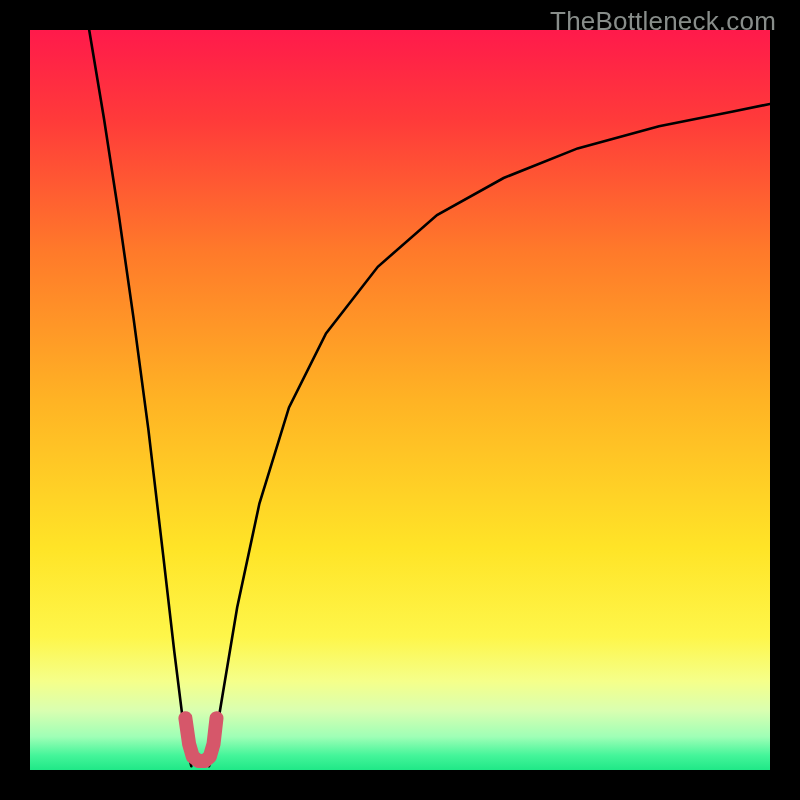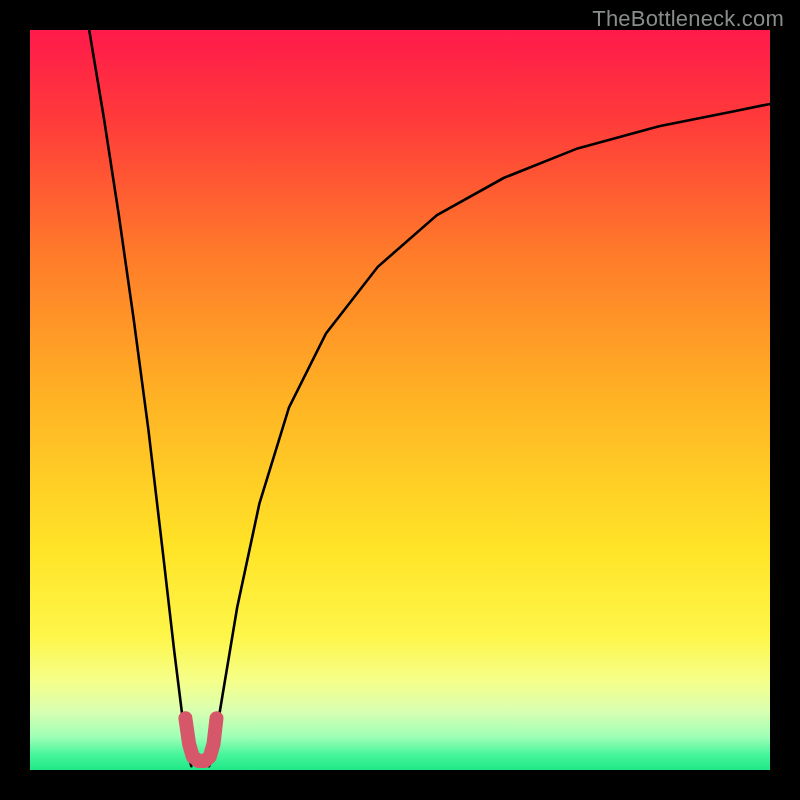--- a/index.html
+++ b/index.html
@@ -24,23 +24,23 @@
     height: 740px;
     overflow: hidden;
   }
   .gradient {
     position: absolute;
     inset: 0;
   }
   .watermark {
     position: absolute;
     top: 6px;
-    right: 16px;
+    right: 24px;
     color: #888d8a;
-    font-size: 22px;
+    font-size: 26px;
     font-weight: 500;
     letter-spacing: 0.2px;
     user-select: none;
   }
   svg.curves {
     position: absolute;
     inset: 0;
   }
 </style>
 </head>

